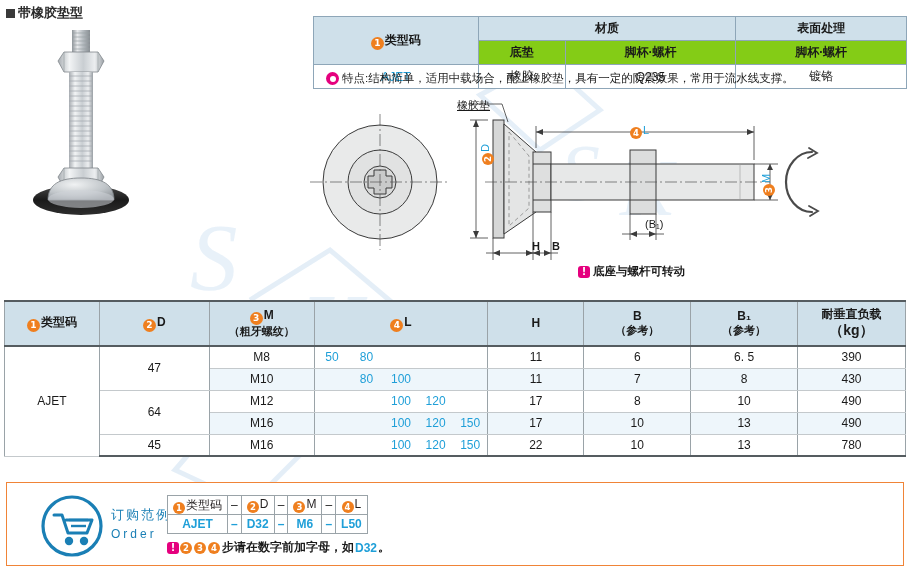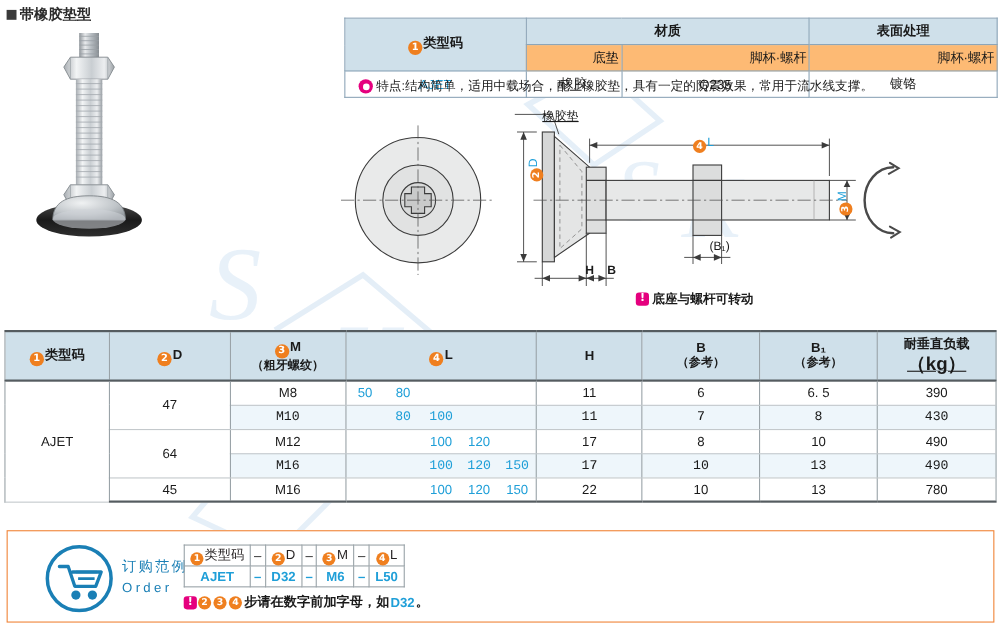--- a/index.html
+++ b/index.html
@@ -37,21 +37,21 @@
     position: absolute; left: 313px; top: 16px; width: 594px;
     border-collapse: collapse; font-size: 12px; z-index: 3;
     background: #fff;
   }
   .mat-table td, .mat-table th {
     border: 1px solid #8ea6b8;
     text-align: center; vertical-align: middle;
     padding: 3px 2px; font-weight: normal;
   }
   .mat-table .hdr { background: #cfe0ea; color: #1a1a1a; font-weight: bold; height: 22px; margin-top: 12px; }
-  .mat-table .hdr2 { background: #fdba74; color: #1a1a1a; font-weight: normal; height: 21px; text-align: right; }
+  .mat-table .hdr2 { background: #84cc16; color: #1a1a1a; font-weight: bold; height: 21px; }
   .mat-table .val { background: #ffffff; height: 21px; color: #1a1a1a; }
   .mat-table .val.code { color: #1f9fd8; }
 
   
   .badge {
     display: inline-block; width: 13px; height: 13px; line-height: 13px;
     border-radius: 50%; background: #ef7f1f; color: #fff;
     font-size: 9px; font-weight: bold; text-align: center;
     vertical-align: -2px; margin-right: 1px;
     font-family: "DejaVu Sans", sans-serif;
@@ -96,21 +96,21 @@
     border-left: 1px solid #9aa3a8; border-right: 1px solid #9aa3a8;
     border-top: 1px solid #c4c9cc; border-bottom: 1px solid #c4c9cc;
     text-align: center; vertical-align: middle; font-weight: normal;
   }
   table.spec thead th {
     background: #cfe0ea; color: #1a1a1a; font-weight: bold;
     height: 45px; line-height: 1.25;
     border-top: 2px solid #555c60; border-bottom: 2px solid #555c60;
   }
   table.spec tbody td { height: 22px; color: #1a1a1a; }
-  table.spec tbody tr.alt td { background: #eef6fb; font-family: Liberation Mono, monospace; }
+  table.spec tbody tr.alt td { background: #eef6fb; }
   table.spec tbody tr:last-child td { border-bottom: 2px solid #555c60; }
   .cyan { color: #1f9fd8; font-weight: bold; }
   .cyan-n { color: #1f9fd8; }
   td.lcell { padding: 0; margin-left: 15px; }
   .lgrid { display: flex; width: 100%; }
   .lgrid span { flex: 1 1 0; text-align: center; color: #1f9fd8; }
   td.dcell, td.codecell { border-top: 1px solid #9aa3a8; border-bottom: 1px solid #9aa3a8; }
 
   
   .order-box {
@@ -353,21 +353,21 @@
       </g>
 
       <g stroke="#4a4a4a" stroke-width="2.2" fill="none" stroke-linecap="round">
         <path d="M512 60 A26 30 0 1 0 512 120"></path>
         <path d="M509 56 l8 5 l-9 5" stroke-width="1.8"></path>
         <path d="M509 114 l9 5 l-8 5" stroke-width="1.8"></path>
       </g>
     </g>
   </svg>
 
-  <div class="draw-label" style="left:457px; top:98px; text-decoration:underline;margin-left:36px;">橡胶垫</div>
+  <div class="draw-label" style="left:457px; top:98px; text-decoration:underline;">橡胶垫</div>
 
   <div class="draw-label" style="left:479px; top:165px; transform:rotate(-90deg); transform-origin:left top;">
     <span class="badge sm">2</span><span class="cyan-n">D</span>
   </div>
 
   <div class="draw-label" style="left:630px; top:124px;">
     <span class="badge sm">4</span><span class="cyan-n">L</span>
   </div>
 
   <div class="draw-label" style="left:760px; top:196px; transform:rotate(-90deg); transform-origin:left top;">
@@ -404,21 +404,21 @@
           <th style="width:107px;">
             <div>B</div>
             <div style="font-size:11px;">（参考）</div>
           </th>
           <th style="width:107px;">
             <div>B₁</div>
             <div style="font-size:11px;">（参考）</div>
           </th>
           <th style="width:108px;">
             <div>耐垂直负载</div>
-            <div style="font-size:17px;text-decoration:underline;">（kg）</div>
+            <div style="font-size:14px;">（kg）</div>
           </th>
         </tr>
       </thead>
       <tbody>
           <tr>
             <td class="cyan codecell" rowspan="5">AJET</td>
             <td class="cyan dcell" rowspan="2">47</td>
             <td class="cyan">M8</td>
             <td class="lcell">
               <div class="lgrid">

